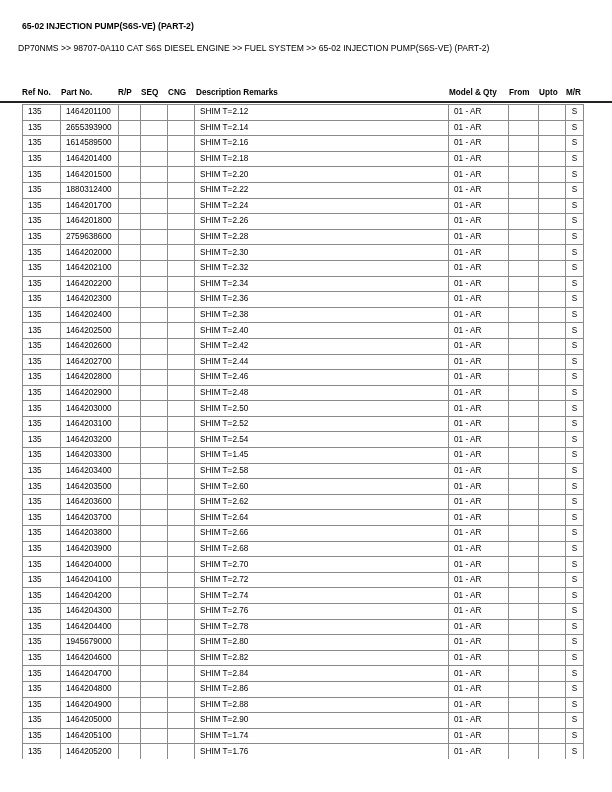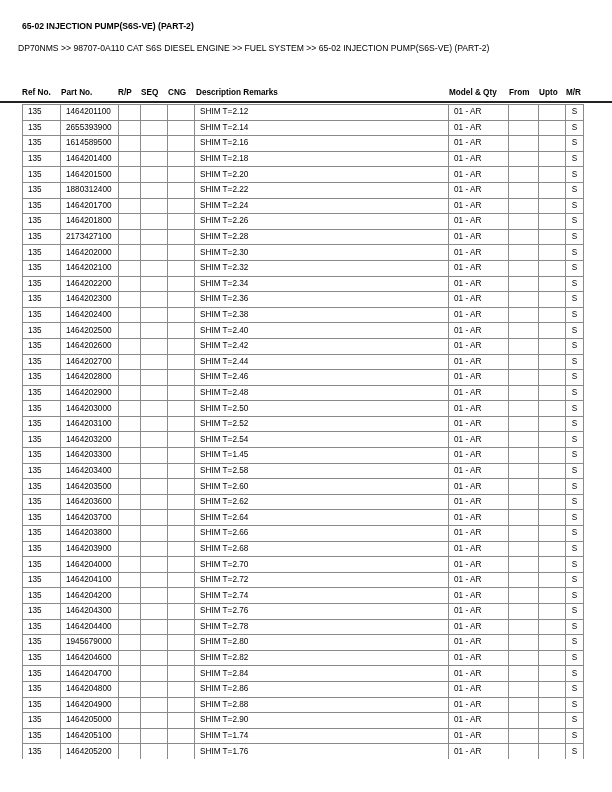--- a/index.html
+++ b/index.html
@@ -140,21 +140,21 @@
         <td></td>
         <td></td>
         <td>SHIM T=2.26</td>
         <td>01 - AR</td>
         <td></td>
         <td></td>
         <td class="mr">S</td>
       </tr>
       <tr>
         <td>135</td>
-        <td>2173427100</td>
+        <td>2759638600</td>
         <td></td>
         <td></td>
         <td></td>
         <td>SHIM T=2.28</td>
         <td>01 - AR</td>
         <td></td>
         <td></td>
         <td class="mr">S</td>
       </tr>
       <tr>

